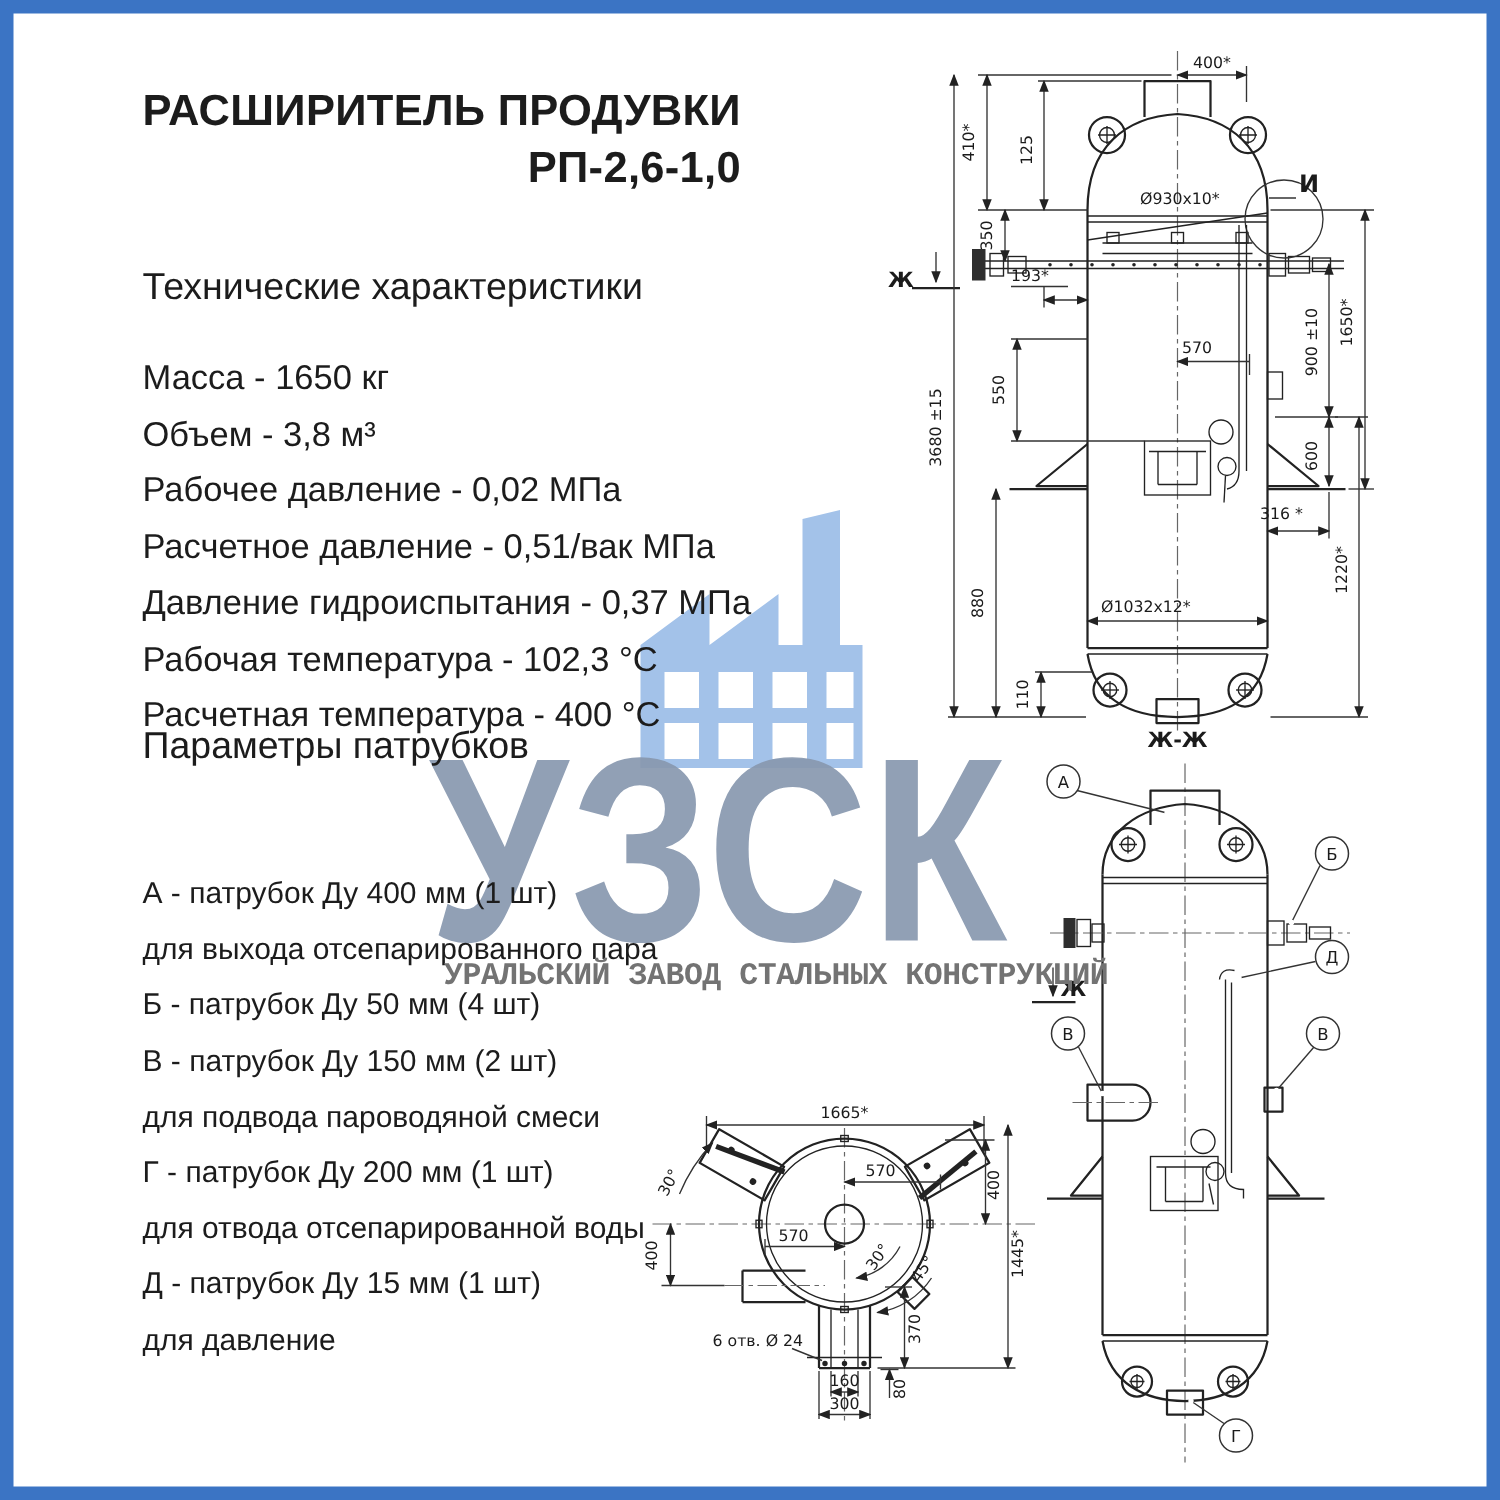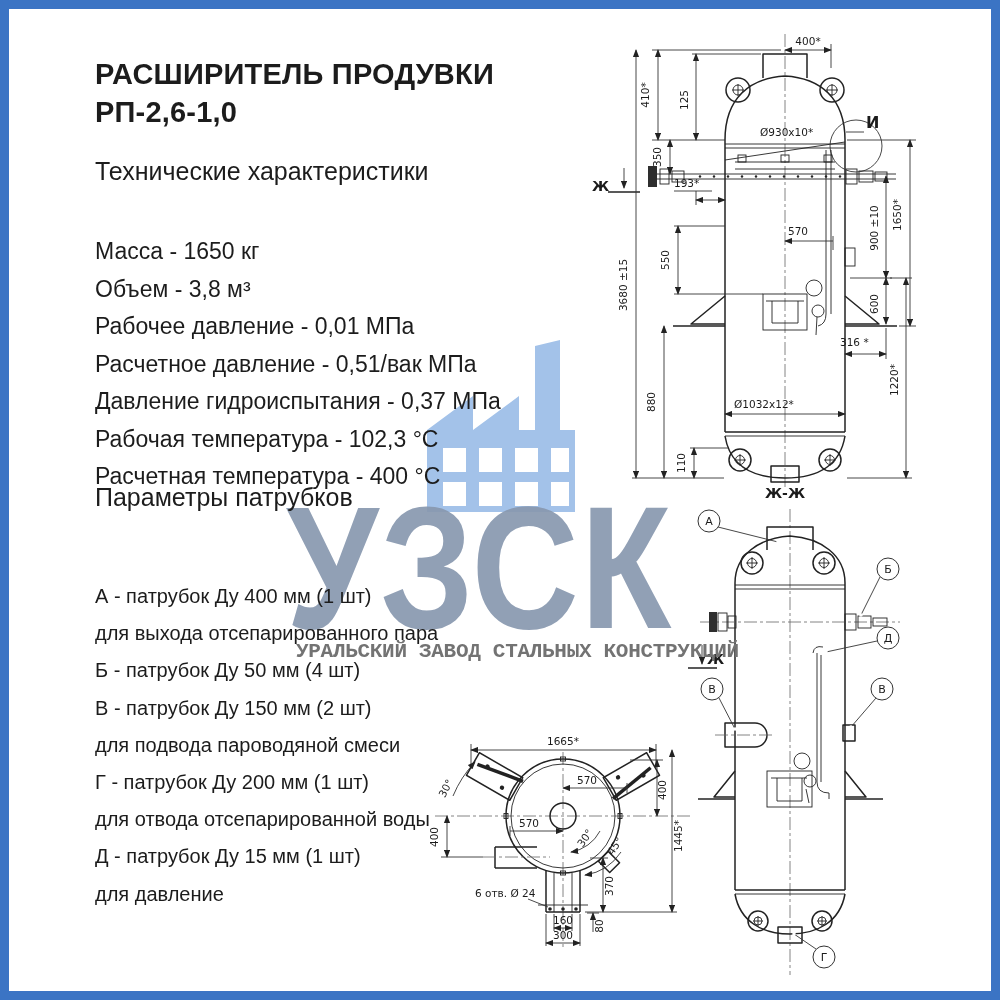--- a/index.html
+++ b/index.html
@@ -1,22 +1,22 @@
 <!DOCTYPE html>
 <html><head>
 <meta charset="utf-8">
 <style>
   html,body{margin:0;padding:0;background:#e8e8e8;}
   .page{position:relative;width:1000px;height:1000px;background:#fff;border:9px solid #3b74c4;
         box-sizing:border-box;overflow:hidden;font-family:"Liberation Sans","DejaVu Sans",sans-serif;color:#1c1c1c;}
   .abs{position:absolute;}
   .textcol{z-index:3;}
-  .title{left:86px;top:46px;font-size:29px;font-weight:700;line-height:38px;letter-spacing:.2px;}
+  .title{left:86px;top:46px;font-size:29px;font-weight:700;line-height:38px;letter-spacing:.2px;text-align:right;}
   .h2{font-size:25px;font-weight:400;}
-  .h2-specs{left:86px;top:148px;}
+  .h2-specs{left:86px;top:168px;}
   .h2-noz{left:86px;top:474px;}
   .speclist{left:86px;top:224px;font-size:23px;line-height:37.5px;}
   .nozlist{left:86px;top:569px;font-size:20px;line-height:37.2px;}
   .wm-icon{left:398px;top:321px;z-index:1;}
   .wm-abbr{left:277px;top:471px;font-size:175px;font-weight:700;line-height:1;color:#8898af;
            transform:scaleX(.85);transform-origin:0 0;letter-spacing:2px;z-index:2;opacity:.92;}
   .wm-name{left:287px;top:631px;font-size:21px;font-weight:700;color:#737373;white-space:nowrap;
            letter-spacing:-.3px;z-index:4;font-family:Liberation Mono, monospace;}
   .draw{position:absolute;z-index:1;}
   .d-elev{left:579px;top:19px;}
@@ -44,21 +44,21 @@
   <div class="abs textcol title">
     <span style="display:block">РАСШИРИТЕЛЬ ПРОДУВКИ</span>
     <span style="display:block">РП-2,6-1,0</span>
   </div>
 
   <div class="abs textcol h2 h2-specs">Технические характеристики</div>
 
   <div class="abs textcol speclist">
     <div>Масса - 1650 кг</div>
     <div>Объем - 3,8 м³</div>
-    <div>Рабочее давление - 0,01 МПа</div>
+    <div>Рабочее давление - 0,02 МПа</div>
     <div>Расчетное давление - 0,51/вак МПа</div>
     <div>Давление гидроиспытания - 0,37 МПа</div>
     <div>Рабочая температура - 102,3 °С</div>
     <div>Расчетная температура - 400 °С</div>
   </div>
 
   <div class="abs textcol h2 h2-noz">Параметры патрубков</div>
 
   <div class="abs textcol nozlist">
     <div>А - патрубок Ду 400 мм (1 шт)</div>

